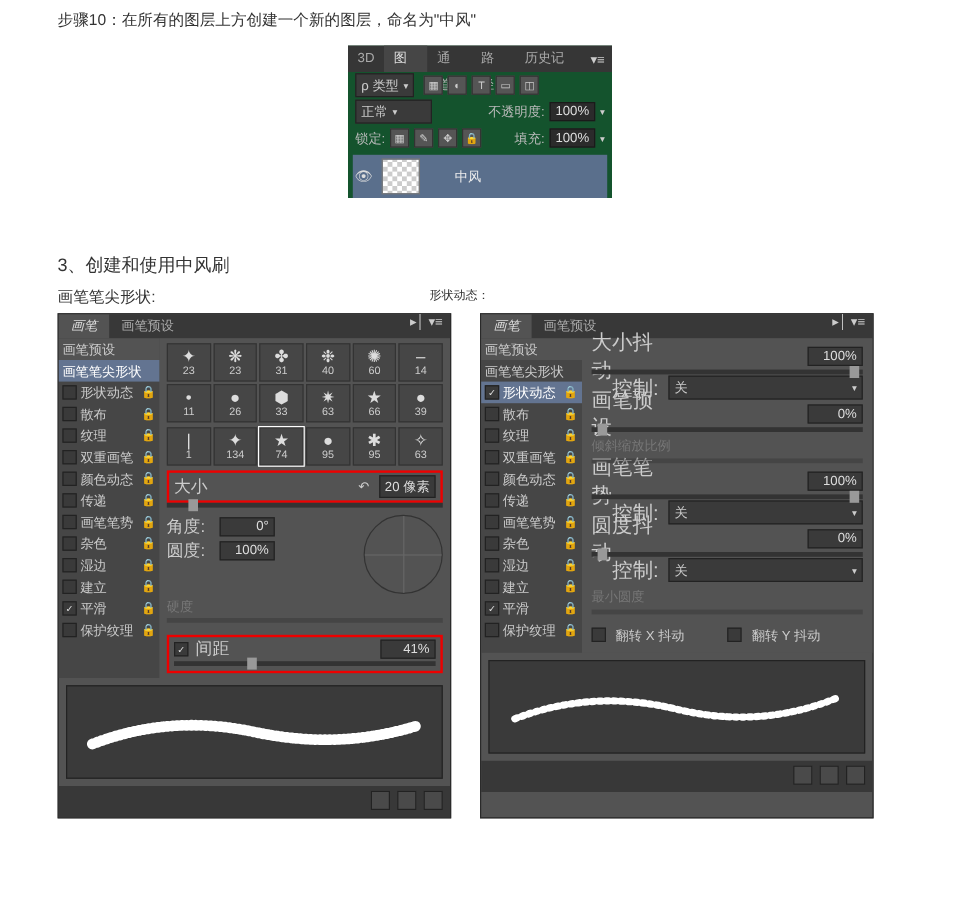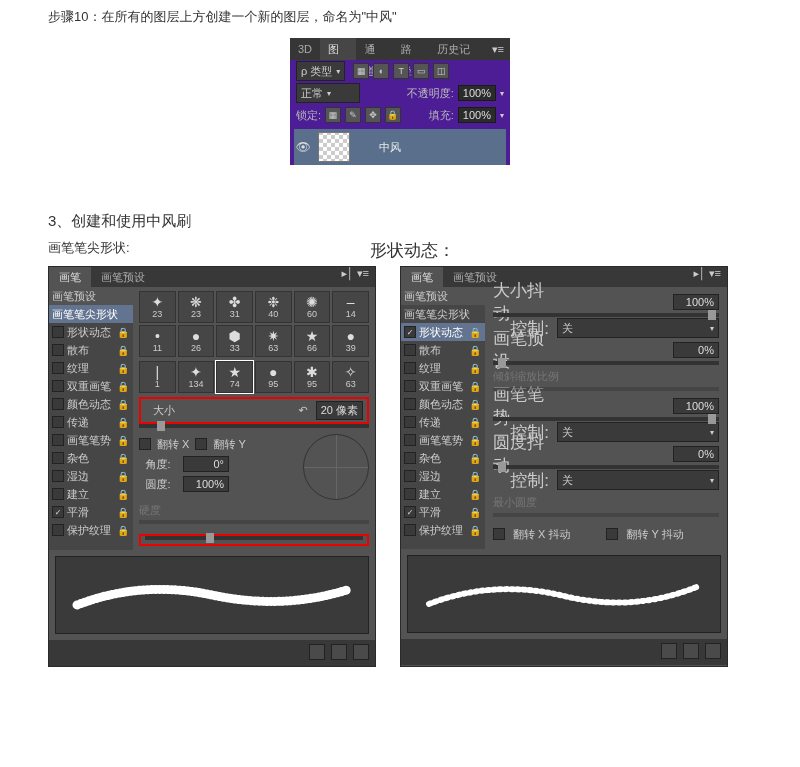--- a/index.html
+++ b/index.html
@@ -1,60 +1,60 @@
 <!DOCTYPE html>
 <html><head>
 <meta charset="utf-8">
 <style>
 body { margin: 0; padding: 0; background: #fff; font-family: "Microsoft YaHei", Arial, sans-serif; font-size: 12px; color: #333; }
 .page { width: 800px; min-height: 767px; position: relative; }
 .instruction { padding: 8px 48px; font-size: 13px; color: #333; }
 .section-title { padding: 4px 48px 8px 48px; font-size: 15px; color: #333; font-weight: normal; }
 .labels { display: flex; gap: 0; }
 .label-left { margin-left: 48px; width: 310px; font-size: 13px; }
-.label-right { margin-left: 12px; font-size: 17px; }
-.panel-dark { background: #4c1d95; color: #ccc; font-size: 11px; }
+.label-right { margin-left: 0; font-size: 10px; }
+.panel-dark { background: #14532d; color: #ccc; font-size: 11px; }
 .layers-panel { width: 220px; margin: 4px auto 0 auto; }
 .tabs { display: flex; align-items: center; background: #363636; height: 22px; }
 .tab { padding: 0 8px; height: 22px; line-height: 22px; color: #aaa; cursor: pointer; }
 .tab.active { background: #464646; color: #ddd; }
 .tabs-menu { margin-left: auto; color: #ccc; padding: 0 6px; }
 .row { display: flex; align-items: center; height: 22px; padding: 0 6px; gap: 4px; }
 .dd { display: flex; align-items: center; height: 18px; background: #3a3a3a; border: 1px solid #222; padding: 0 4px; gap: 4px; }
 .dd .chev { font-size: 8px; color: #ccc; }
 .lbl { color: #bbb; }
 .valbox { background: #2b2b2b; border: 1px solid #1a1a1a; padding: 1px 4px; color: #ddd; min-width: 28px; text-align: right; }
 .icon-row { display: flex; gap: 4px; align-items: center; }
 .smicon { width: 14px; height: 14px; background: #555; border: 1px solid #333; display: flex; align-items: center; justify-content: center; font-size: 9px; color: #ccc; }
 .layer-row { display: flex; align-items: center; background: #5a6f8c; height: 36px; margin: 3px 4px; }
 .eye { width: 18px; text-align: center; color: #ddd; font-size: 12px; }
 .thumb { width: 30px; height: 28px; border: 1px solid #777; margin: 0 6px; background: repeating-conic-gradient(#ccc 0% 25%, #fff 0% 50%) 0/8px 8px; }
 .layer-name { color: #eee; flex: 1; padding-left: 4px; margin-left: 19px; }
 .panels-row { display: flex; gap: 24px; padding: 4px 48px 20px 48px; }
 .brush-panel { width: 326px; background: #535353; border: 1px solid #2a2a2a; }
 .bp-tabs { display: flex; background: #383838; height: 20px; }
 .bp-tab { padding: 0 10px; line-height: 20px; color: #aaa; }
-.bp-tab.active { background: #535353; color: #ddd; }
+.bp-tab.active { background: #535353; color: #ddd; font-style: italic; }
 .bp-body { display: flex; }
 .side { width: 84px; background: #464646; }
 .side-row { height: 18px; display: flex; align-items: center; padding: 0 3px; gap: 3px; font-size: 11px; color: #ccc; }
 .side-row.hl { background: #637491; color: #fff; }
 .side-row.hdr { background: #535353; }
 .cb { width: 10px; height: 10px; border: 1px solid #222; background: #3a3a3a; display: flex; align-items: center; justify-content: center; font-size: 8px; }
 .cb.on::after { content: "✓"; color: #ddd; }
 .lock { margin-left: auto; font-size: 10px; color: #888; }
 .main-a { flex: 1; background: #535353; padding: 4px 6px; }
 .thumbgrid { display: grid; grid-template-columns: repeat(6, 1fr); gap: 2px; }
 .bt { height: 30px; background: #464646; border: 1px solid #333; display: flex; flex-direction: column; align-items: center; justify-content: center; font-size: 9px; color: #ccc; }
 .bt .shape { width: 18px; height: 14px; display: flex; align-items: center; justify-content: center; font-size: 14px; color: #ddd; }
 .bt.sel { outline: 1px solid #fff; }
 .redbox { border: 2px solid #e00; display: flex; align-items: center; padding: 2px 4px; gap: 8px; margin-top: 4px; }
 .redbox2 { border: 2px solid #e00; padding: 0; margin-top: 2px; }
 .mrow { display: flex; align-items: center; gap: 6px; height: 20px; }
-.mlbl { color: #ccc; width: 38px; font-size: 11px; text-align: center; }
+.mlbl { color: #ccc; width: 38px; font-size: 14px; }
 .mval { background: #3a3a3a; border: 1px solid #222; padding: 1px 4px; color: #ddd; min-width: 36px; text-align: right; font-size: 11px; }
 .slider { flex: 1; height: 4px; background: #333; position: relative; }
 .slider .knob { position: absolute; top: -3px; width: 8px; height: 10px; background: #999; left: 10%; }
 .circprev { width: 64px; height: 64px; border: 1px solid #333; border-radius: 50%; margin-left: auto; position: relative; }
 .circprev::before { content: ""; position: absolute; left: 0; right: 0; top: 50%; border-top: 1px solid #666; }
 .circprev::after { content: ""; position: absolute; top: 0; bottom: 0; left: 50%; border-left: 1px solid #666; }
 .main-b { flex: 1; background: #535353; padding: 4px 8px; }
 .brow { display: flex; align-items: center; height: 22px; gap: 8px; }
 .brow .bl { color: #ccc; font-size: 17px; width: 56px; }
 .brow .full { flex: 1; }
@@ -286,42 +286,42 @@
         <span style="flex:1"></span>
         <span>↶</span>
         <span class="mval">20 像素</span>
       </div>
       <div class="slider">
               <div class="knob" style="left:8%"></div>
             </div>
       <div style="display:flex;gap:8px;margin-top:6px">
         <div style="flex:1">
           <div class="mrow">
-                  <span class="cb"></span>
-                  <span class="mlbl" style="width:auto">翻转 X</span>
-                  <span class="cb"></span>
-                  <span class="mlbl" style="width:auto">翻转 Y</span>
-                </div>
-          <div class="mrow">
                   <span class="mlbl">角度:</span>
                   <span class="mval">0°</span>
                 </div>
           <div class="mrow">
                   <span class="mlbl">圆度:</span>
                   <span class="mval">100%</span>
                 </div>
         </div>
         <div class="circprev"></div>
       </div>
       <div class="mrow">
               <span class="dimlbl">硬度</span>
             </div>
       <div class="slider" style="opacity:.4"></div>
       <div style="height:8px"></div>
       <div class="redbox2">
+        <div class="mrow" style="padding:0 4px">
+                <span class="cb on"></span>
+                <span class="mlbl" style="width:auto">间距</span>
+                <span style="flex:1"></span>
+                <span class="mval">41%</span>
+              </div>
         <div class="slider" style="margin:0 4px 4px 4px">
                 <div class="knob" style="left:28%"></div>
               </div>
       </div>
     </div>
   </div>
   <div class="preview-strip">
     <svg class="wave" viewBox="0 0 280 40">
             <path d="M5 30 Q70 5 140 20 T275 15" stroke="#fff" stroke-width="9" fill="none" stroke-linecap="round" stroke-dasharray="1 3"></path>
           </svg>

